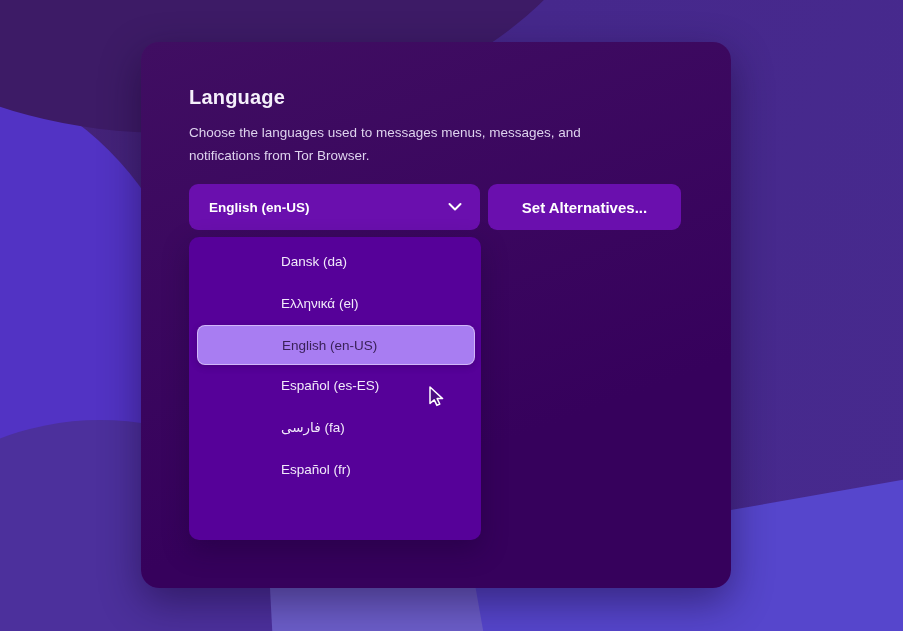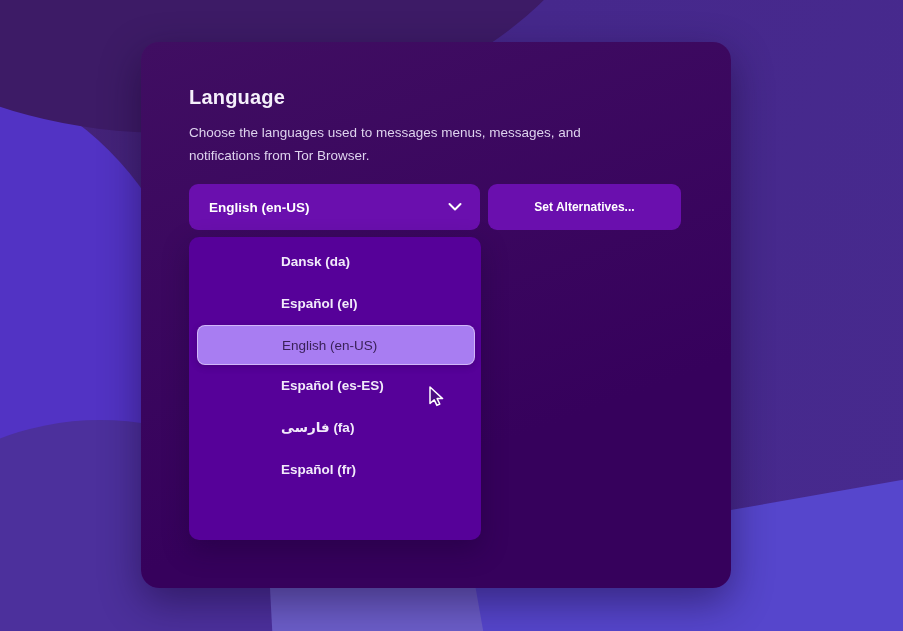--- a/index.html
+++ b/index.html
@@ -49,32 +49,32 @@
   .select-btn .value{
     padding-left:20px;font-size:13.5px;font-weight:700;color:#ffffff;
   }
   .select-btn .chevron{
     position:absolute;right:18px;top:50%;transform:translateY(-50%);
     display:flex;align-items:center;
   }
   .alt-btn{
     position:absolute;left:347px;top:142px;width:193px;height:46px;
     border-radius:9px;background:var(--button-bg,#6a0fae);border:none;
-    font-family:inherit;font-size:12px;font-weight:700;color:#ffffff;
+    font-family:inherit;font-size:15px;font-weight:700;color:#ffffff;
     cursor:default;
   }
   .listbox{
     position:absolute;left:48px;top:195px;width:292px;height:303px;
     border-radius:10px;background:var(--list-bg,#560199);
     padding:4px 0;box-sizing:border-box;
     box-shadow:0 10px 26px rgba(20,0,45,.35);
   }
   .opt{
     height:42px;line-height:42px;padding-left:92px;
-    font-size:13.5px;font-weight:700;color:#f1eafa;
+    font-size:13.5px;font-weight:400;color:#f1eafa;
     white-space:nowrap;cursor:default;
   }
   .opt.highlighted{
     margin:0 6px 0 8px;padding-left:84px;
     border-radius:8px;height:40px;line-height:40px;
     background:var(--highlight-bg,#a87df2);
     border:1px solid rgba(240,231,255,.55);
     box-sizing:border-box;
     color:var(--highlight-text,#3a2159);font-weight:400;
     box-shadow:0 2px 6px rgba(40,0,70,.3);
@@ -106,21 +106,21 @@
         <svg width="14" height="9" viewBox="0 0 14 9">
           <polyline points="1.5,1.5 7,7 12.5,1.5" fill="none" stroke="#ffffff" stroke-width="2" stroke-linecap="round" stroke-linejoin="round"></polyline>
         </svg>
       </span>
     </div>
 
     <button class="alt-btn">Set Alternatives...</button>
 
     <div class="listbox">
       <div class="opt">Dansk (da)</div>
-      <div class="opt">Español (el)</div>
+      <div class="opt">Ελληνικά (el)</div>
       <div class="opt highlighted">English (en-US)</div>
       <div class="opt">Español (es-ES)</div>
       <div class="opt">فارسی (fa)</div>
       <div class="opt">Español (fr)</div>
     </div>
 
   </div>
 
   <svg class="cursor" viewBox="0 0 26 26" width="26" height="26">
     <path d="M6 3 L6 19.5 L10.2 15.9 L12.9 21.4 L15.8 20 L13.1 14.6 L18.6 14.6 Z" fill="rgba(64,28,105,0.5)" stroke="#ffffff" stroke-width="1.5" stroke-linejoin="round"></path>

